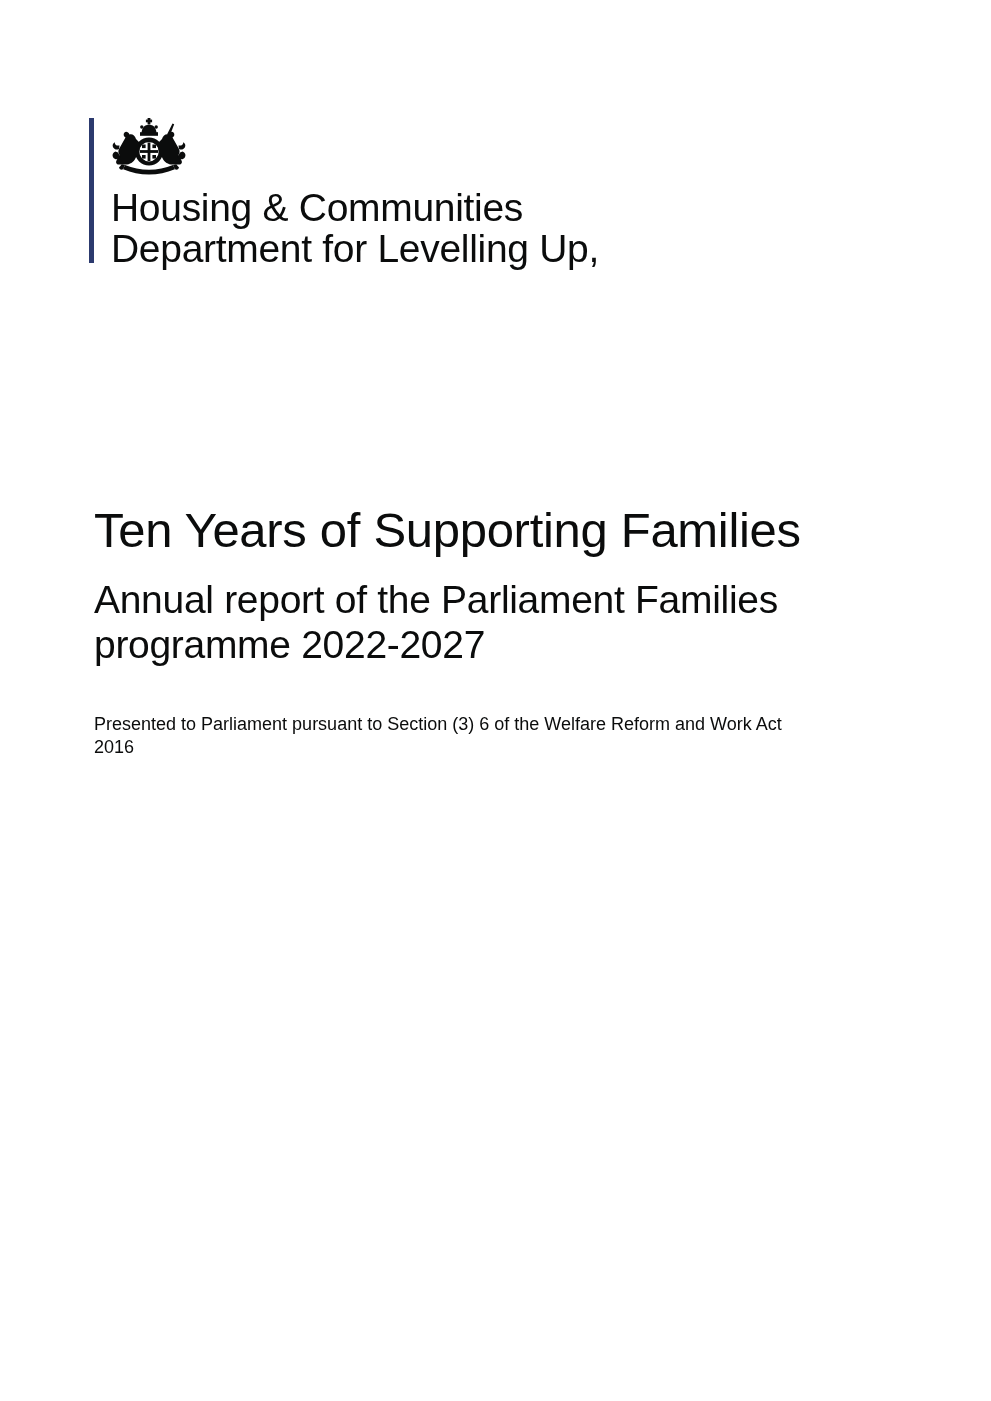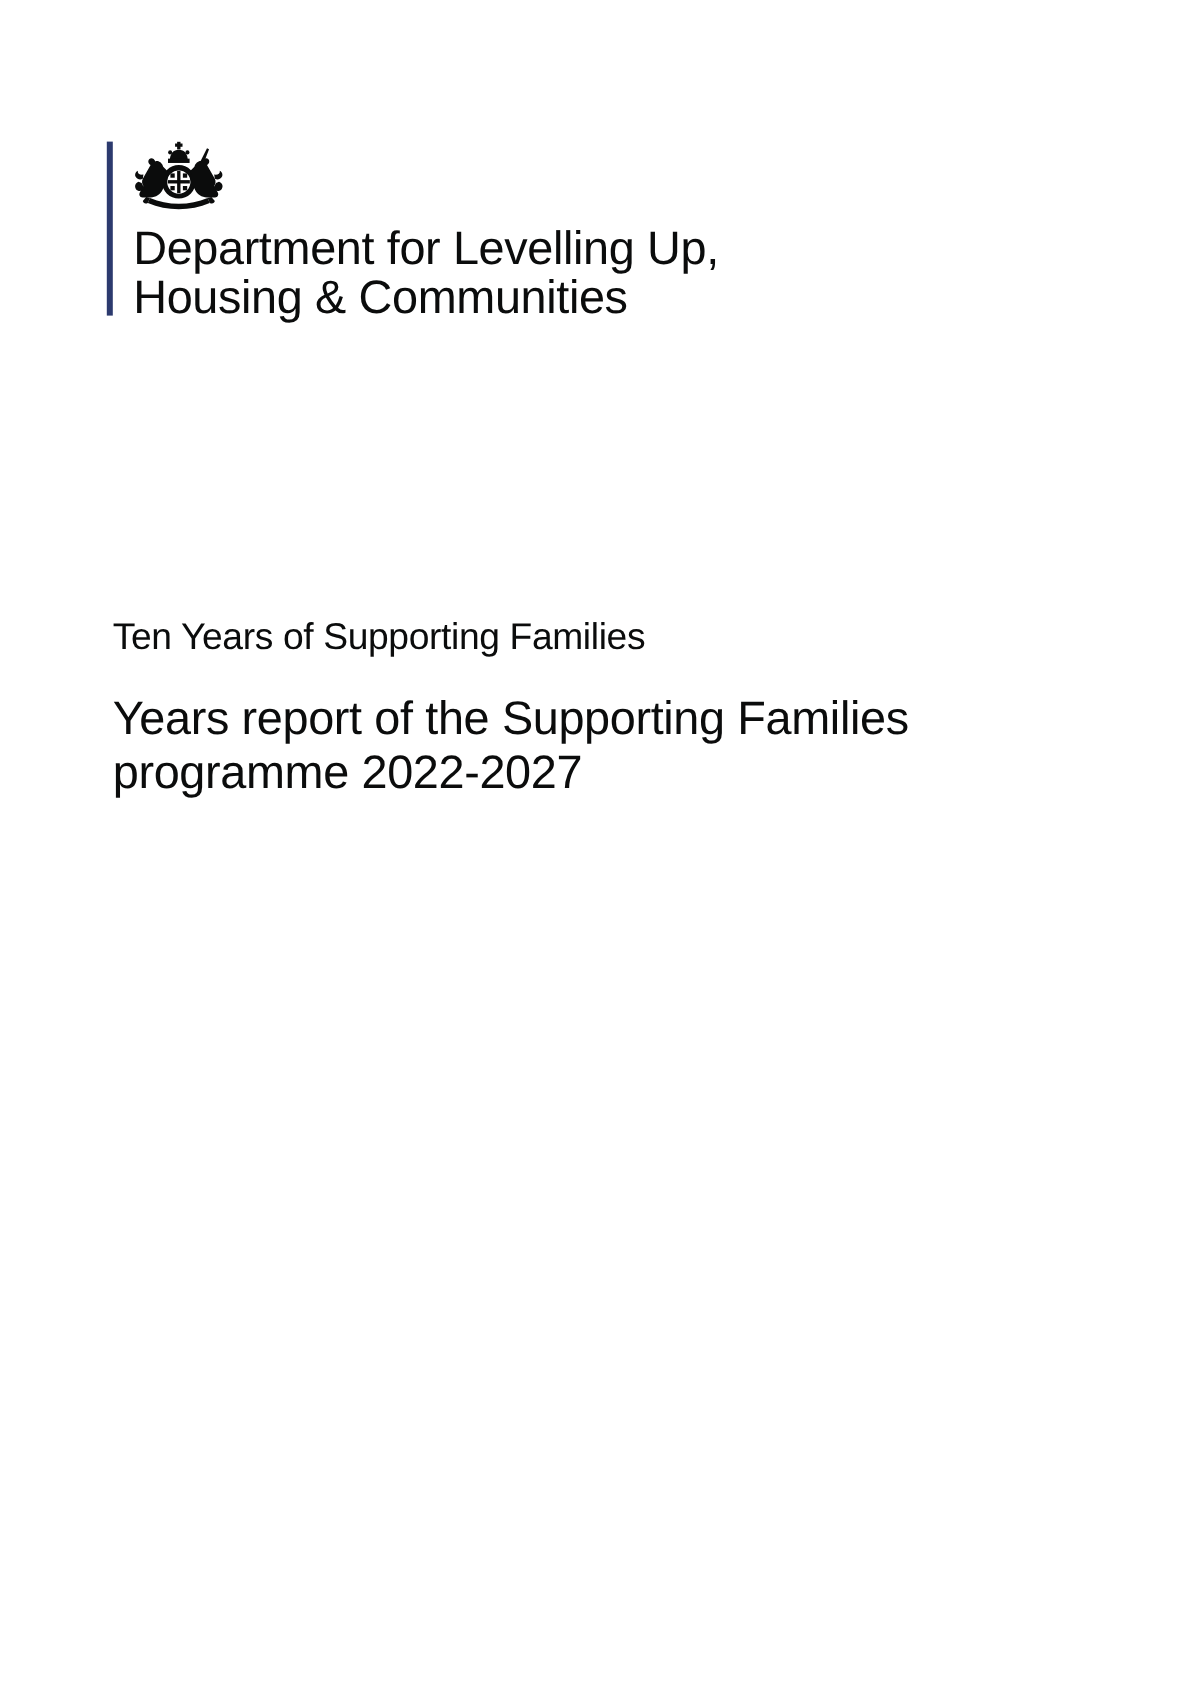--- a/index.html
+++ b/index.html
@@ -37,21 +37,21 @@
     white-space: nowrap;
   }
   
   .content {
     position: absolute;
     left: 94px;
     top: 508px;
     width: 860px;
   }
   .content h1 {
-    font-size: 31px;
+    font-size: 49px;
     line-height: 45px;
     font-weight: 400;
     letter-spacing: -0.3px;
     white-space: nowrap;
   }
   .content h2 {
     margin-top: 24px;
     font-size: 39px;
     line-height: 45px;
     font-weight: 400;
@@ -103,27 +103,31 @@
           <path d="M51 21 C52 17.5 55 15.5 57.5 16.5 C58.5 14 61 13 62.5 14.5 C64 16 63.5 18.5 61.5 19.5 L68 31 C69 33 68.8 35.2 67.5 37 L70.5 42.5 C71.5 44.5 70.5 46.5 68.2 46.5 L61.5 46.5 C57 46.5 53.5 44.2 51.5 40.2 L48 33 C47 30.8 47.2 28.6 48.5 26.8 L47.5 24.5 Z"></path>
           <path d="M67.5 27.5 C70.5 28 72.5 26.5 72.2 24.2 C74.2 25.2 75 27.6 73.8 29.6 C72.6 31.6 70 32.2 68 31 Z"></path>
           <path d="M71.5 33.5 C74.2 34.5 75.2 37.2 73.8 39.4 C72.6 41.2 70.2 41.7 68.4 40.6 L66.5 39.2 L69 34.5 Z"></path>
 
           <path d="M14 47 C21.5 50.2 29.5 51.8 38 51.8 C46.5 51.8 54.5 50.2 62 47 L63.8 51.2 C55.6 54.7 47 56.4 38 56.4 C29 56.4 20.4 54.7 12.2 51.2 Z"></path>
           <path d="M12.2 51.2 C10 52.2 8.4 51.4 8 49.6 L10.8 46.2 L14 47 Z"></path>
           <path d="M63.8 51.2 C66 52.2 67.6 51.4 68 49.6 L65.2 46.2 L62 47 Z"></path>
         </g>
       </svg>
       <div class="dept-name">
+        <span class="line">Housing &amp; Communities</span>
         <span class="line">Department for Levelling Up,</span>
-        <span class="line">Housing &amp; Communities</span>
       </div>
     </div>
   </header>
 
   <main class="content">
     <h1>Ten Years of Supporting Families</h1>
     <h2>
-      <span class="line">Years report of the Supporting Families</span>
+      <span class="line">Annual report of the Parliament Families</span>
       <span class="line">programme 2022-2027</span>
     </h2>
+    <p class="presentation">
+      <span class="line">Presented to Parliament pursuant to Section (3) 6 of the Welfare Reform and Work Act</span>
+      <span class="line">2016</span>
+    </p>
   </main>
 
 </div>
 
 </body></html>

